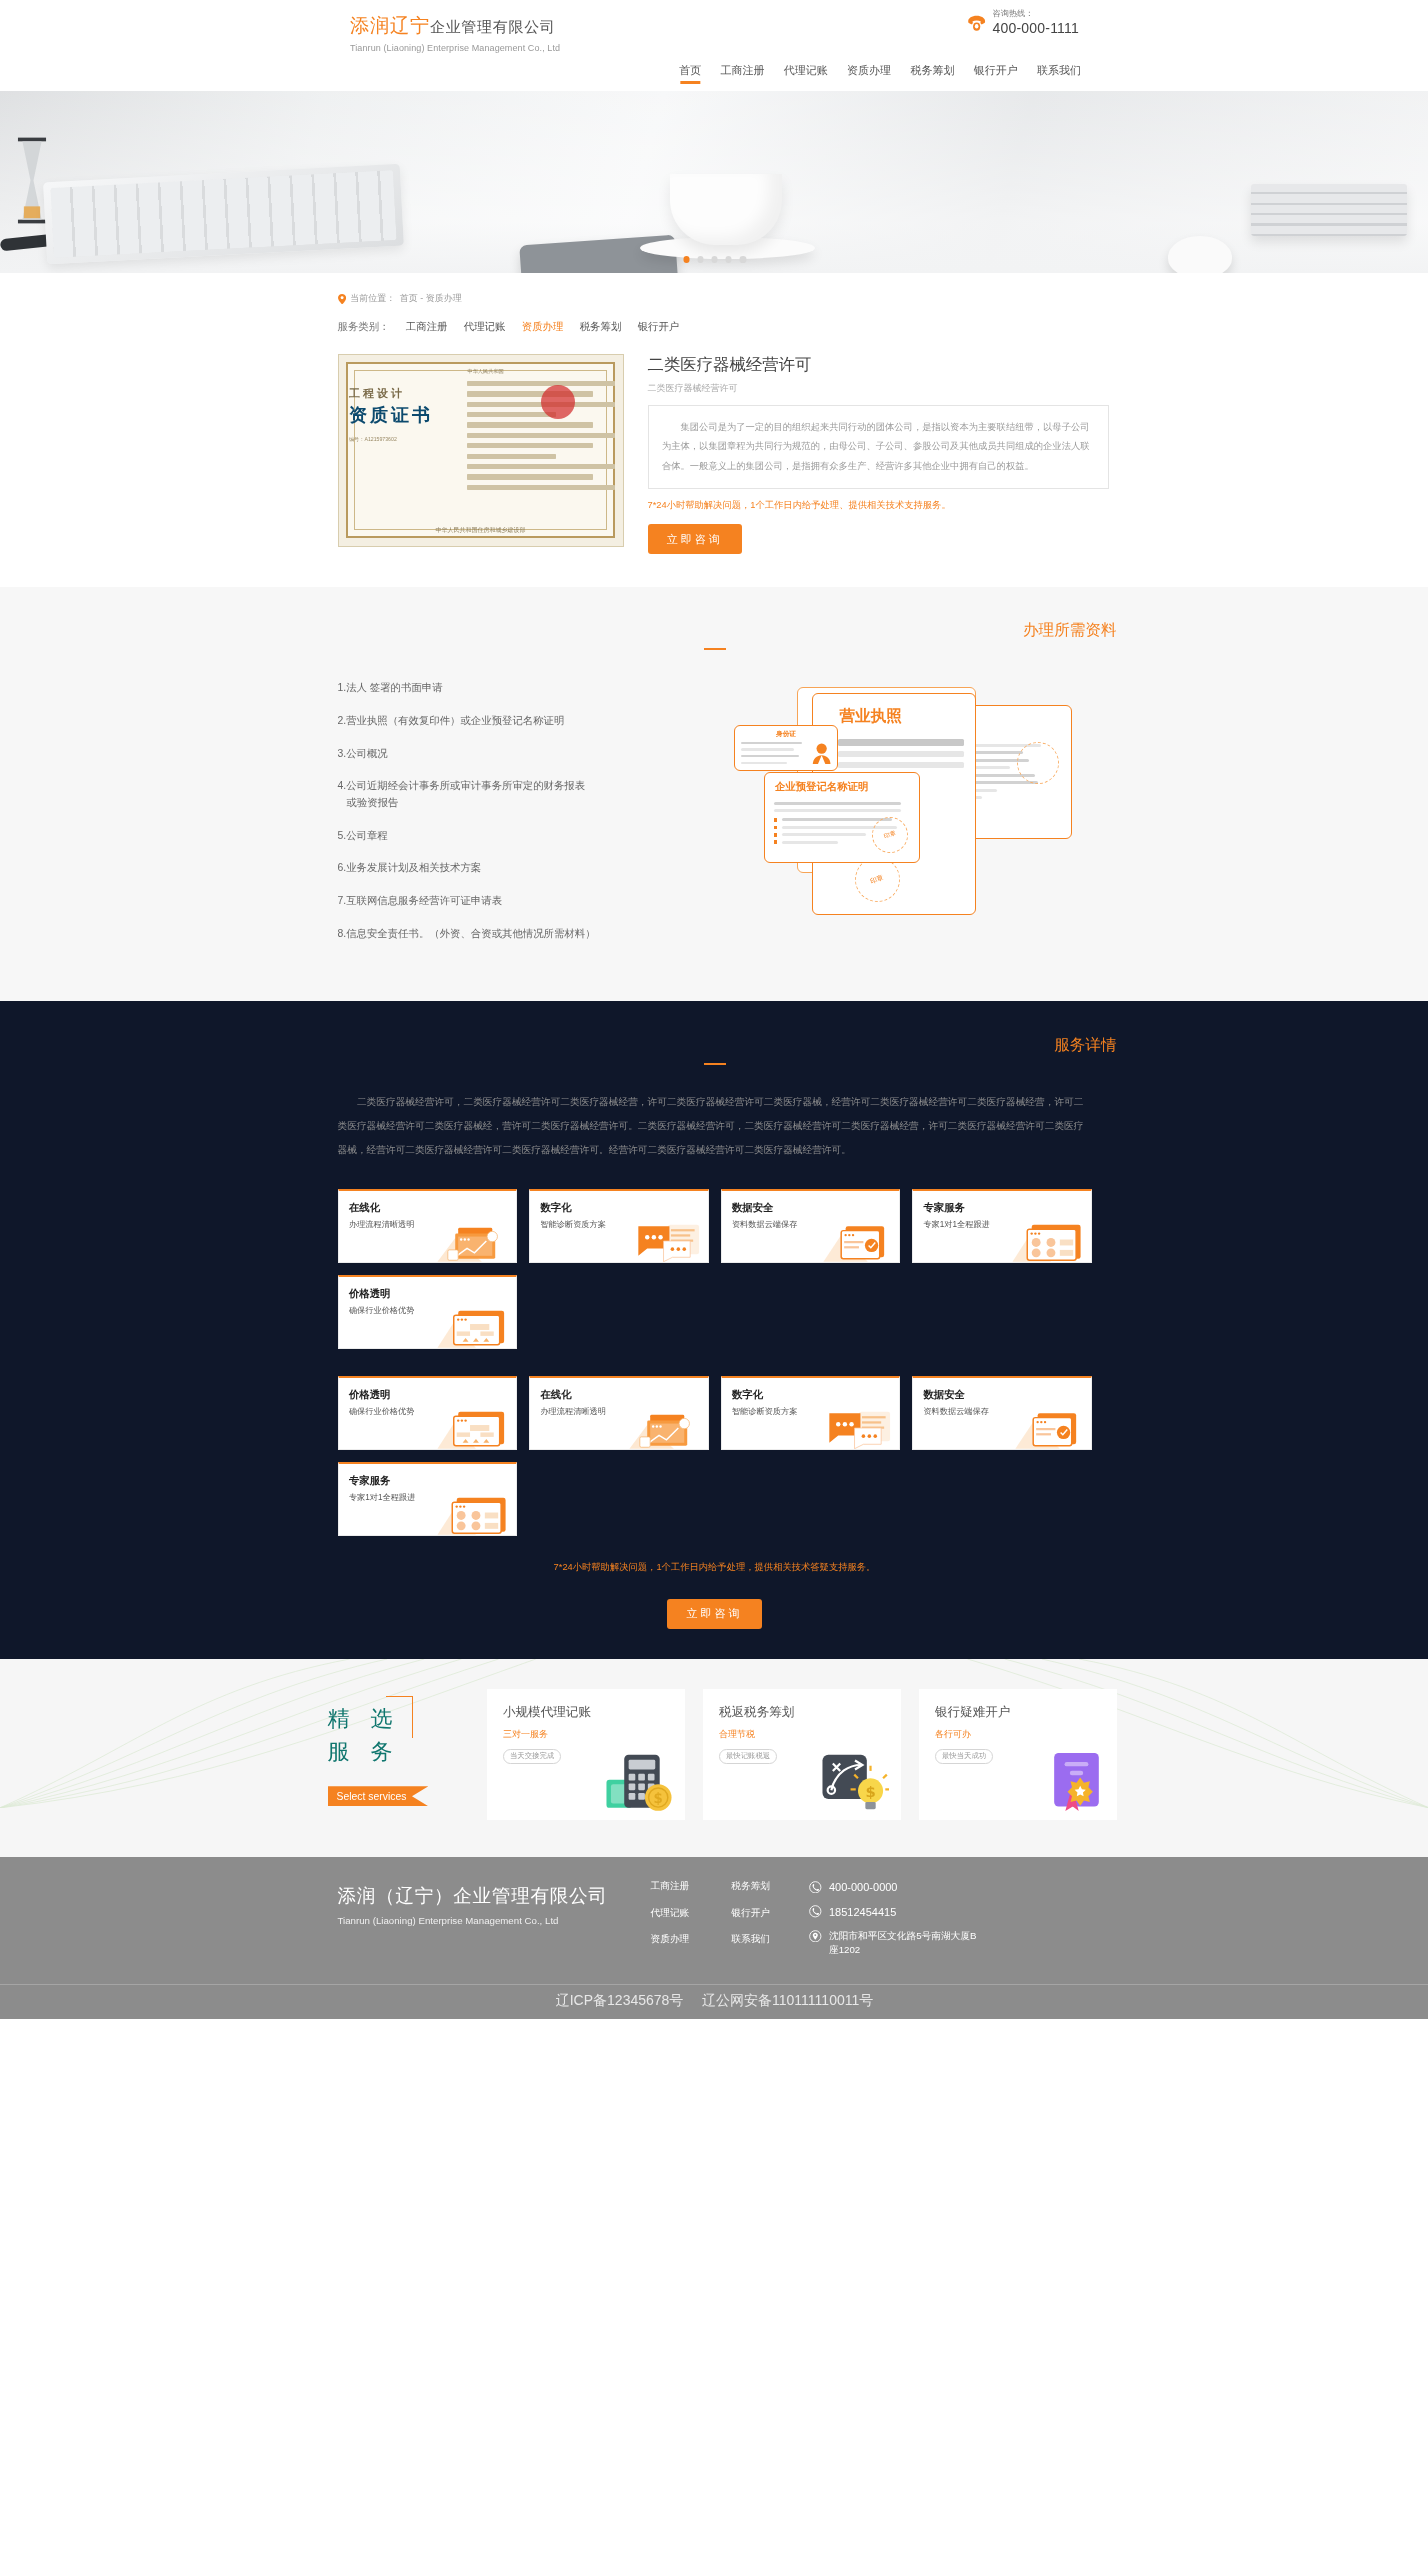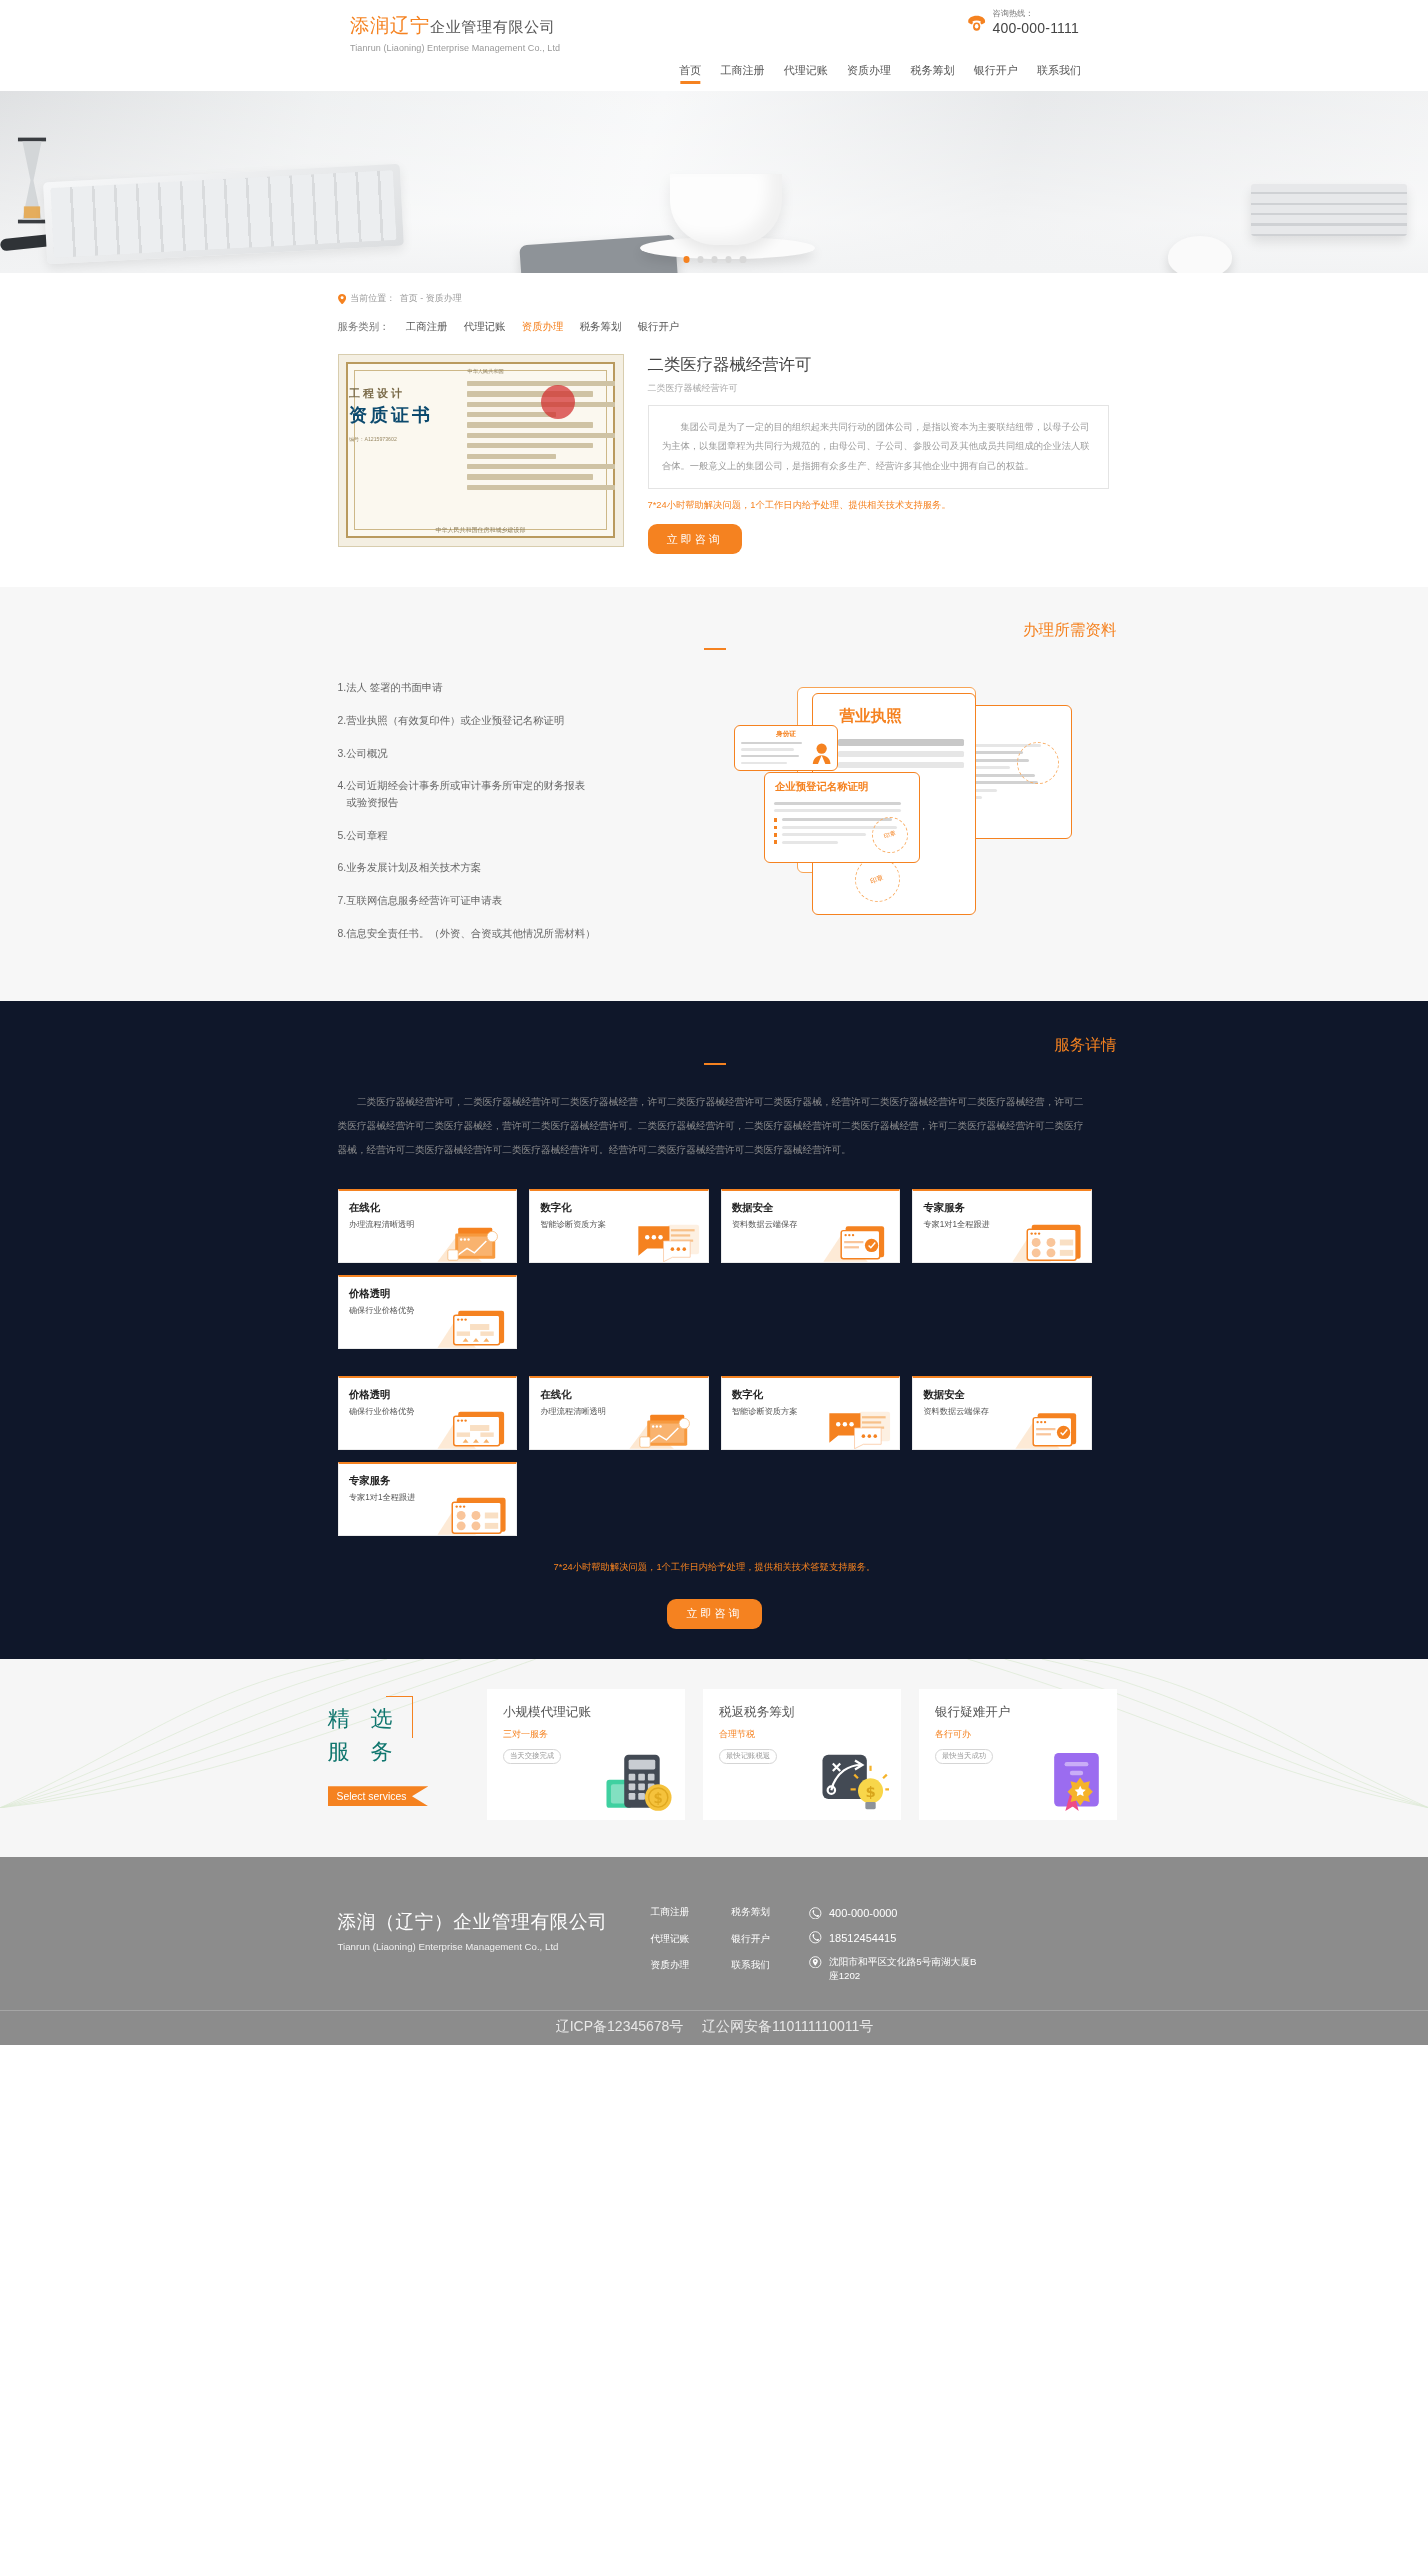--- a/index.html
+++ b/index.html
@@ -100,21 +100,21 @@
   .cert-bottom { position:absolute; left:0; right:0; bottom:10.4px; text-align:center; font-size:6px; color:#8b7c59; }
 
   .p-info { flex: 1; padding-right: 7.4px; }
   .p-title { font-size: 16.4px; color: #444; font-weight: 400; }
   .p-sub { font-size: 9px; color: #aaa; margin-top: 6px; }
   .p-desc { margin-top: 10.4px; border: 0.7px solid #e4e4e4; padding: 12px 13.4px; font-size: 9.3px;
     line-height: 19.3px; color: #9b9b9b; text-indent: 2em; }
   .p-note { margin-top: 10.4px; font-size: 9.3px; color: #f58220; }
   .btn-primary {
     margin-top: 12px; display: inline-block; background: #f58220; color: #fff; border: none;
-    font-size: 11px; letter-spacing: 3px; padding: 7.4px 19.3px; border-radius: 9px; cursor: pointer;
+    font-size: 11px; letter-spacing: 3px; padding: 7.4px 19.3px; border-radius: 3px; cursor: pointer;
     font-family: "Liberation Sans", sans-serif;
   }
 
   
   .sec-grey { background: #f7f7f7; padding: 33px 0 42px; }
   .sec-head { text-align: right; }
   .sec-head h2 { color: #f58220; font-size: 15.6px; font-weight: 400; }
   .sec-head .bar { width: 22px; height: 1.5px; background: #f58220; margin: 7.4px auto 0; }
 
   .mat-row { display: flex; margin-top: 30px; align-items: flex-start; }
@@ -153,21 +153,21 @@
     padding: 4.5px 22px 4.5px 9px; display: inline-block;
     clip-path: polygon(0 0, 100% 0, calc(100% - 16.4px) 50%, 100% 100%, 0 100%); }
   .svc { flex: 1; background: #fff; height: 131px; padding: 15px 0 0 16.4px; position: relative; overflow: hidden;}
   .svc h3 { font-size: 12.6px; color: #555; font-weight: 400; }
   .svc .hl { color: #f58220; font-size: 9px; margin-top: 7.4px; }
   .svc .chip { display: inline-block; margin-top: 7.4px; border: 0.7px solid #d5d5d5; border-radius: 7.4px;
     font-size: 7.4px; color: #9a9a9a; padding: 1.5px 6px; }
   .svc .ico { position: absolute; right: 12px; bottom: 6px; }
 
   
-  .footer { background: #8c8c8c; color: #fff; padding: 42px 0 0; }
+  .footer { background: #8c8c8c; color: #fff; padding: 16px 0 0; }
   .f-row { display: flex; align-items: flex-start; padding-left: 25px; }
   .f-brand { width: 313px; padding-top: 10.4px; }
   .f-brand .cn { font-size: 18.6px; letter-spacing: 0.7px; font-weight: 400; }
   .f-brand .en { font-size: 9.7px; margin-top: 6px; color: #f0f0f0; }
   .f-links { display: flex; gap: 42px; padding-top: 7.4px; }
   .f-links ul { list-style: none; }
   .f-links li { font-size: 9.7px; margin-bottom: 13.4px; color: #fff; }
   .f-contact { padding-top: 7.4px; margin-left: 39px; }
   .f-contact .line { display: flex; align-items: flex-start; gap: 7.4px; margin-bottom: 10.4px; font-size: 10.4px; }
   .f-contact .line .txt { line-height: 14px; max-width: 149px; font-size: 9.7px; }

